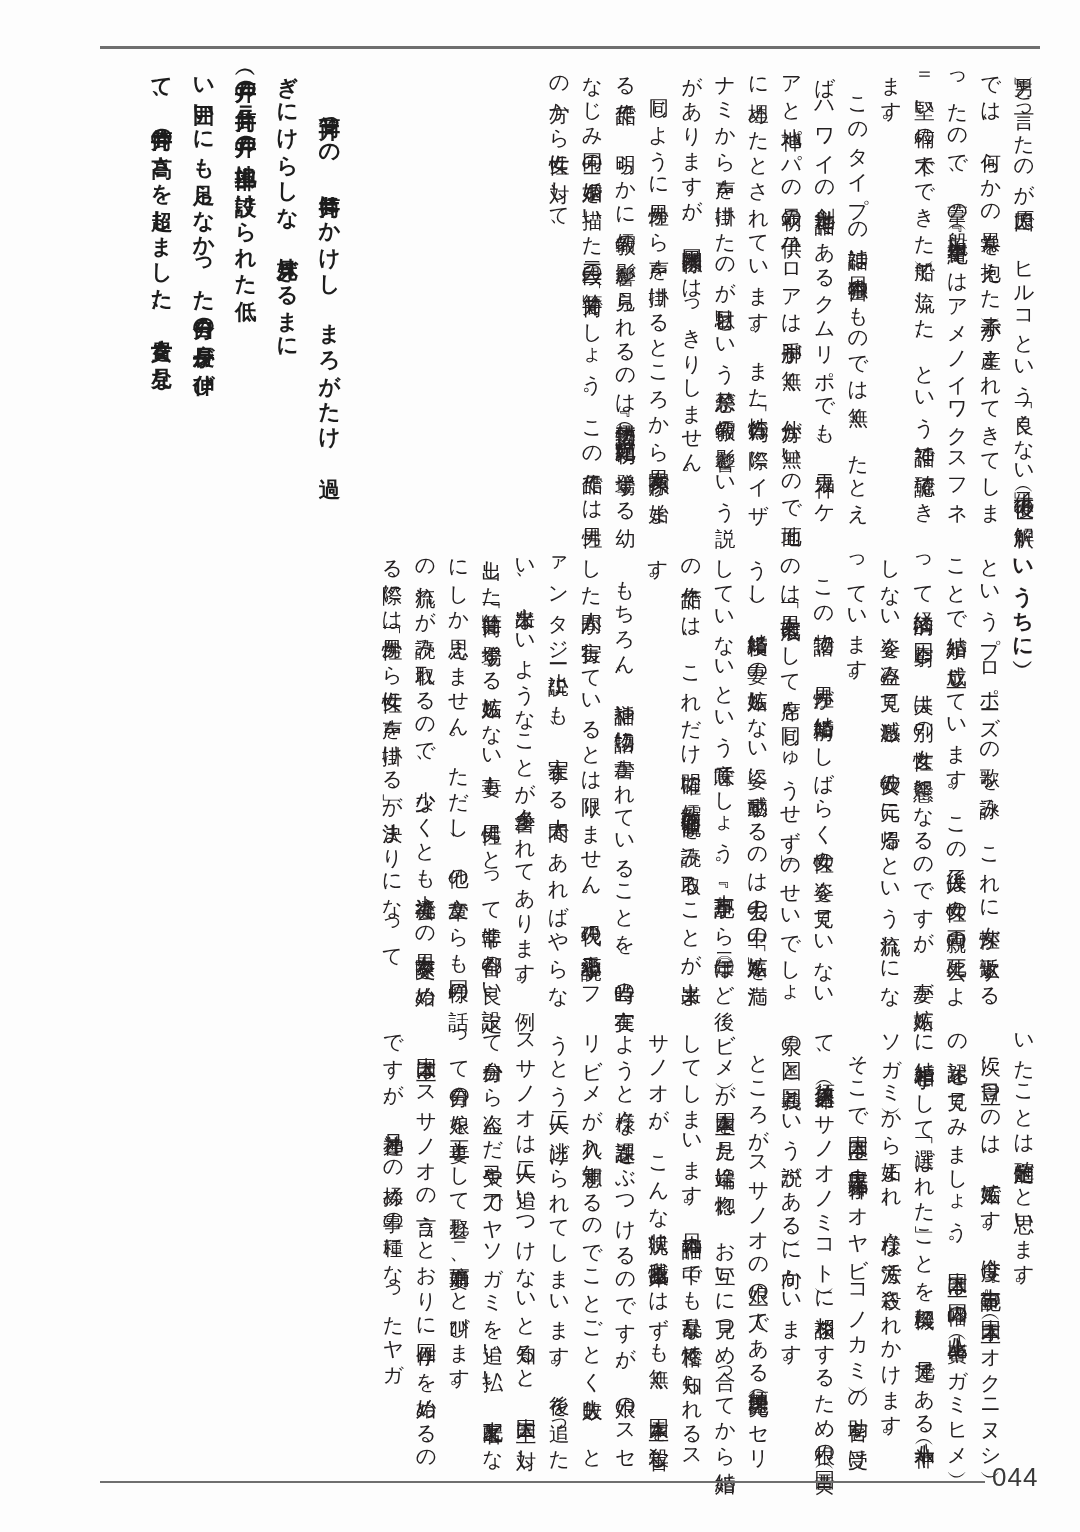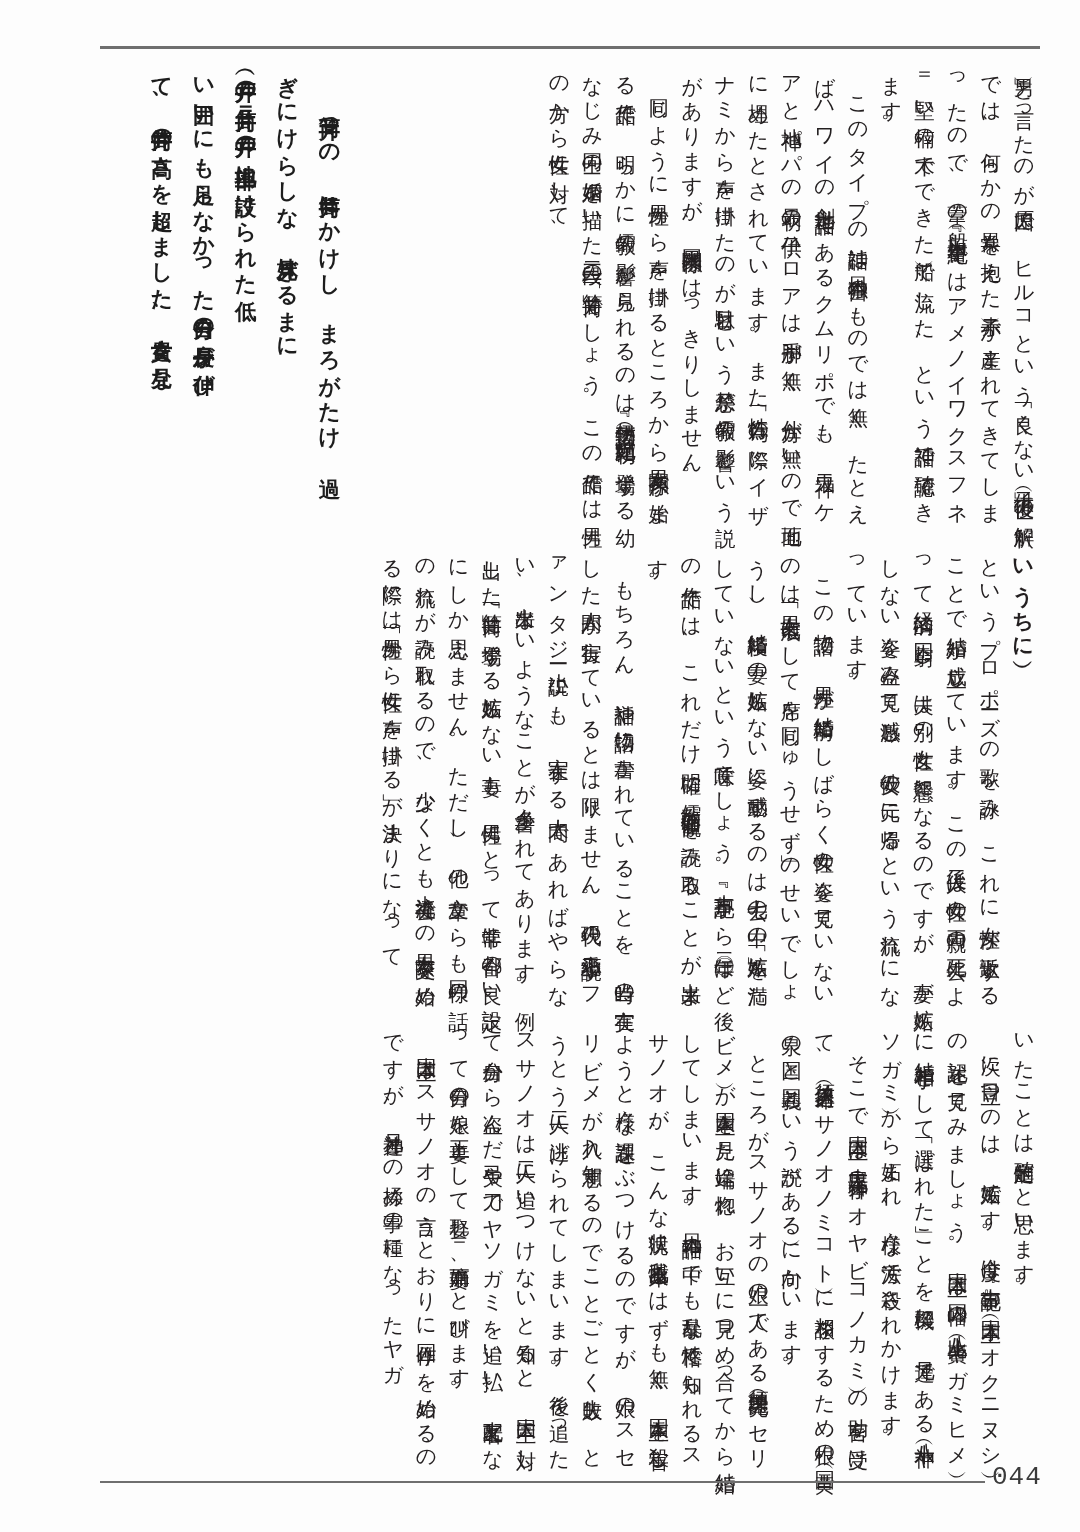--- a/index.html
+++ b/index.html
@@ -39,21 +39,21 @@
     height: 2px;
     background: #6f6f6f;
   }
   .folio {
     position: absolute;
     left: 992px;
     top: 1462px;
     font-size: 26px;
     letter-spacing: 1px;
     color: #3a3a3a;
-    font-family: Liberation Mono, monospace;
+    font-family: Liberation Sans, sans-serif;
   }
 
   
   .vblock {
     position: absolute;
     writing-mode: vertical-rl;
     -webkit-writing-mode: vertical-rl;
     text-orientation: upright;
     font-size: 20.5px;
     line-height: 1.62;

